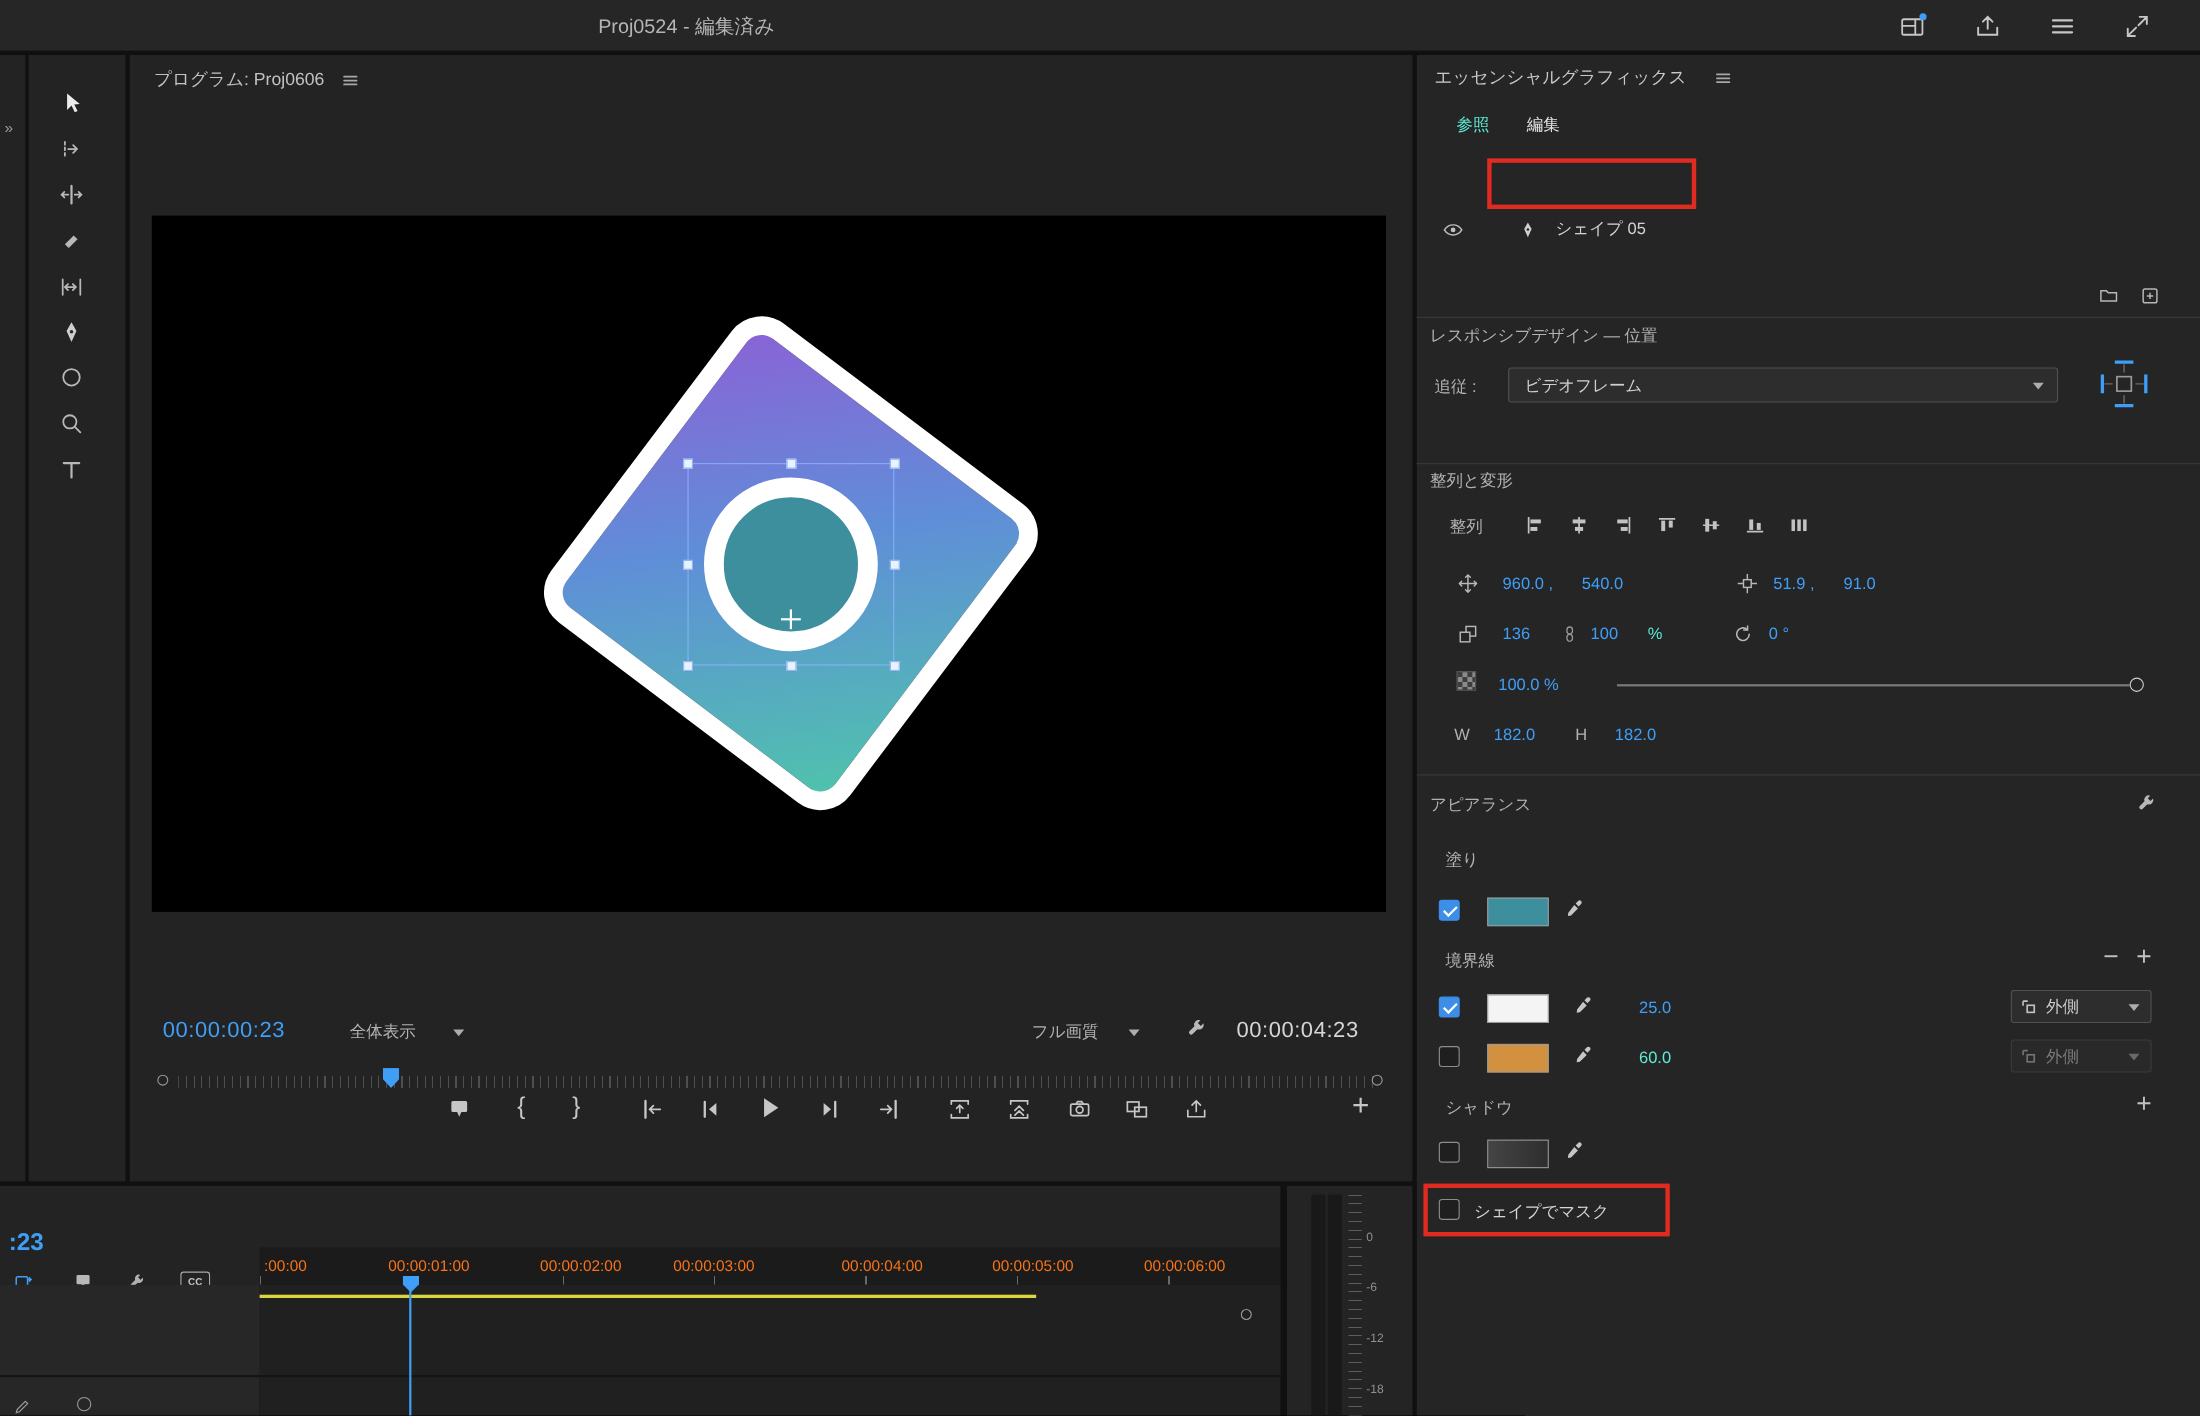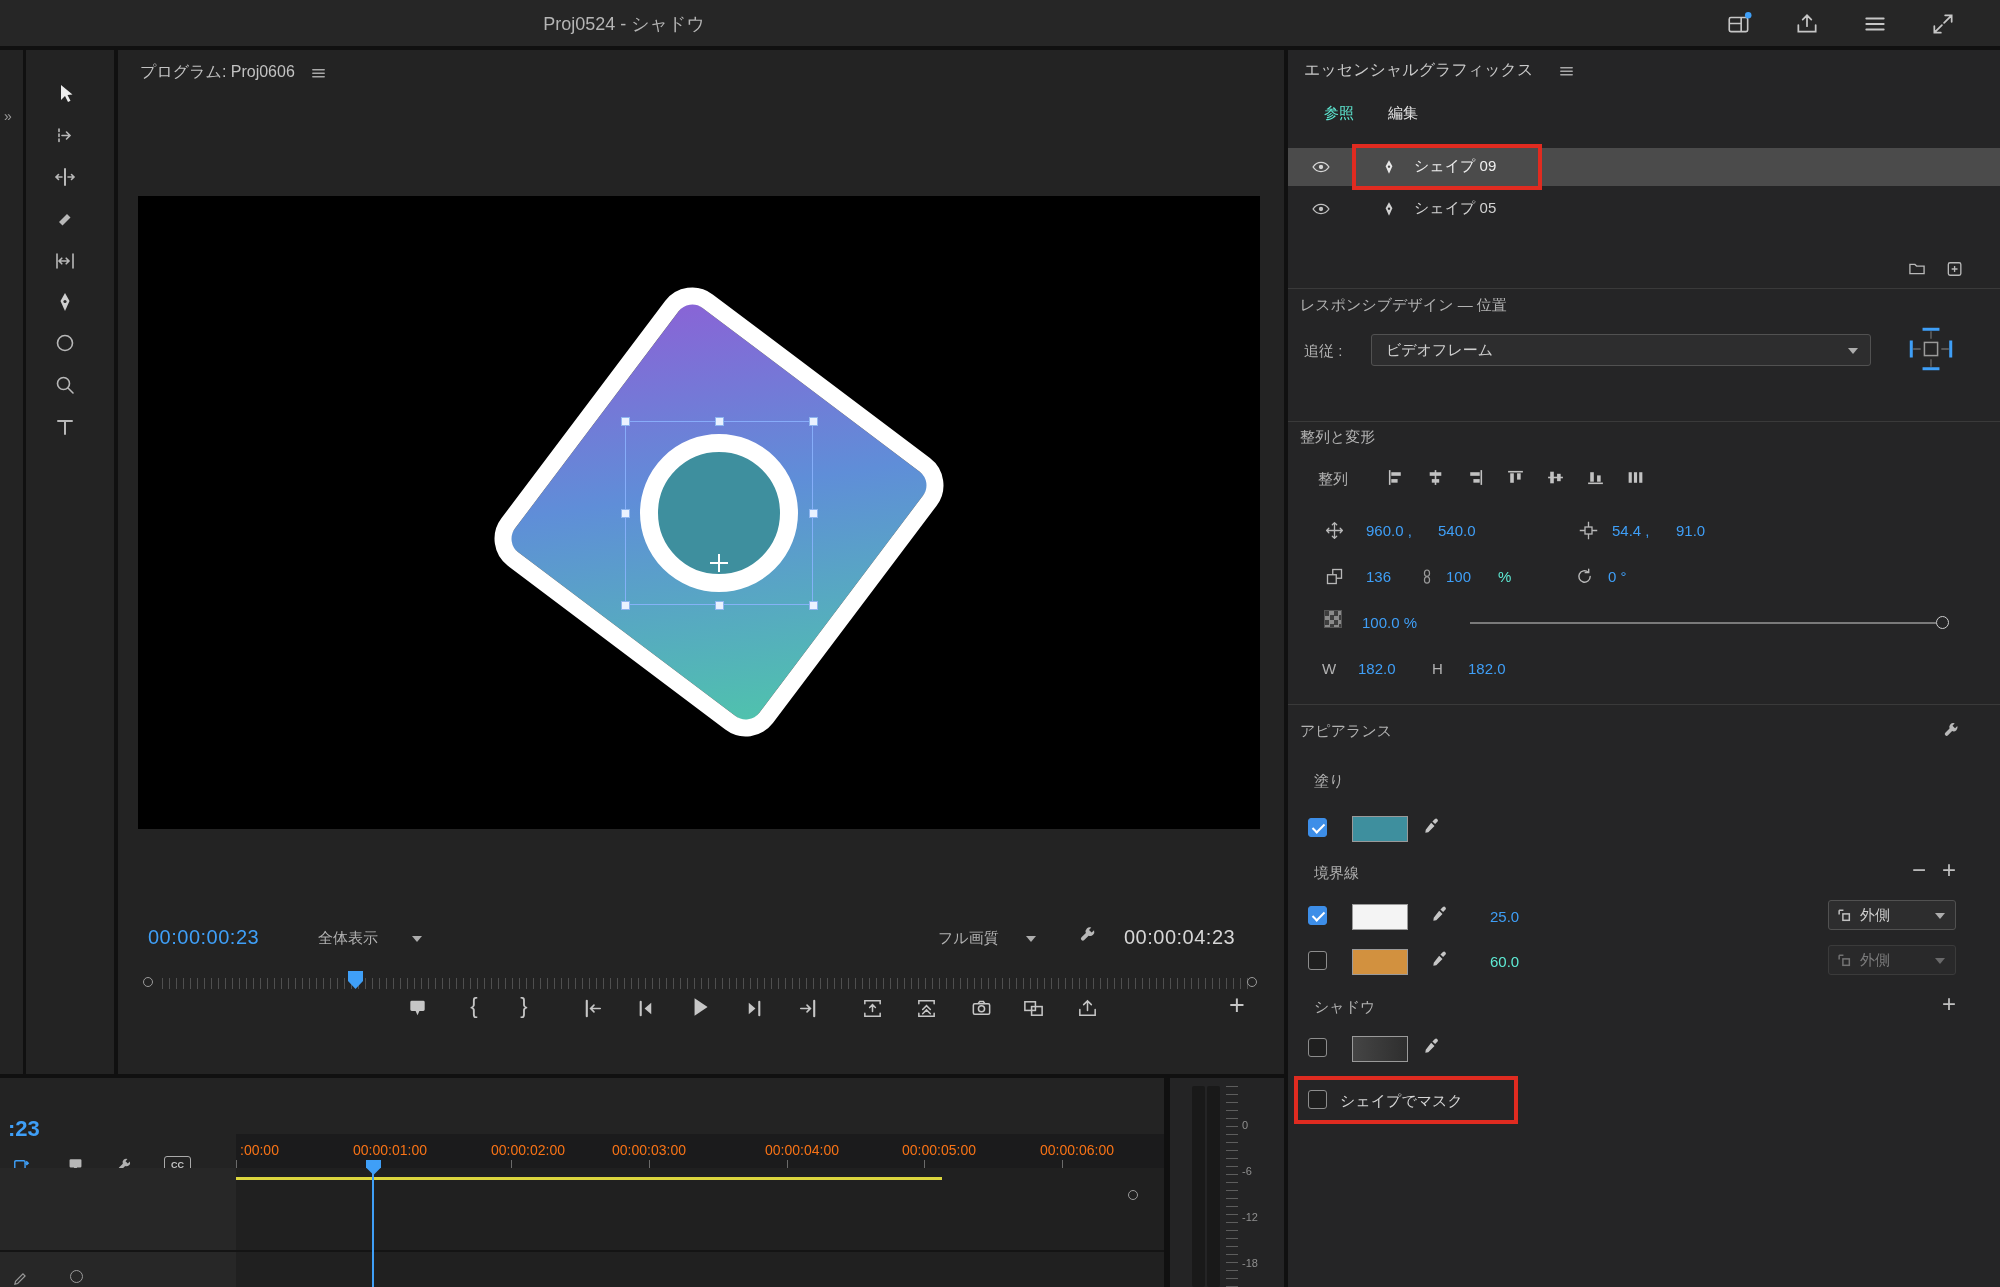--- a/index.html
+++ b/index.html
@@ -27,21 +27,21 @@
 .tick-ruler{position:absolute;background:repeating-linear-gradient(90deg,#4f4f4f 0 1px,transparent 1px 7px)}
 .vticks{position:absolute;background:repeating-linear-gradient(180deg,#5d5d5d 0 1px,transparent 1px 8px)}
 .tlabel{position:absolute;font-size:14px;color:#f97316;white-space:nowrap}
 </style>
 </head>
 <body>
 
 <div id="root">
 
   <div class="panel" style="left:0;top:0;width:2000px;height:46px;background:#262626">
-    <div class="txt" style="left:624px;top:12px;transform:translateX(-50%);font-size:18px;color:#b5b5b5">Proj0524 - シャドウ</div>
+    <div class="txt" style="left:624px;top:12px;transform:translateX(-50%);font-size:18px;color:#b5b5b5">Proj0524 - 編集済み</div>
     <div class="ic" style="left:1724px;top:9px;width:30px;height:30px">
       <svg width="26" height="26" viewBox="0 0 24 24" fill="none" stroke="#c6c6c6" stroke-width="1.5">
           <rect x="3" y="6" width="17" height="13" rx="1.5"></rect>
           <path d="M14 6v13M3 11.5h11"></path>
           <circle cx="20.5" cy="4" r="3" fill="#3f9ff7" stroke="none"></circle>
         </svg>
     </div>
     <div class="ic" style="left:1792px;top:9px;width:30px;height:30px">
       <svg width="26" height="26" viewBox="0 0 24 24" fill="none" stroke="#c6c6c6" stroke-width="1.6" stroke-linecap="round">
           <path d="M12 14V4M8 8l4-4 4 4M4 13v6h16v-6"></path>
@@ -238,35 +238,20 @@
     <div class="txt" style="left:16px;top:10px;font-size:16px;color:#c9c9c9">エッセンシャルグラフィックス</div>
     <div class="ic" style="left:268px;top:10px;width:20px;height:20px">
       <svg width="17" height="17" viewBox="0 0 24 24" stroke="#a8a8a8" stroke-width="2.2" stroke-linecap="round">
           <path d="M4 8h16M4 13h16M4 18h16"></path>
         </svg>
     </div>
 
     <div class="txt dim" style="left:36px;top:54px;font-size:15px">参照</div>
     <div class="txt" style="left:100px;top:54px;font-size:15px;color:#e4e4e4">編集</div>
 
-    <div style="position:absolute;left:0;top:98px;width:712px;height:38px;background:#4b4b4b">
-      <div class="ic" style="left:22px;top:8px;width:22px;height:22px">
-        <svg width="20" height="20" viewBox="0 0 24 24" fill="none" stroke="#d6d6d6" stroke-width="1.6">
-            <path d="M2.5 12S6 6.5 12 6.5 21.5 12 21.5 12 18 17.5 12 17.5 2.5 12 2.5 12z"></path>
-            <circle cx="12" cy="12" r="2.6" fill="#d6d6d6" stroke="none"></circle>
-          </svg>
-      </div>
-      <div class="ic" style="left:90px;top:8px;width:22px;height:22px">
-        <svg width="18" height="18" viewBox="0 0 24 24">
-            <path d="M12 3l4.5 8L12 21l-4.5-10z" fill="#e8e8e8"></path>
-            <circle cx="12" cy="11.5" r="1.6" fill="#4b4b4b"></circle>
-          </svg>
-      </div>
-      <div class="txt" style="left:126px;top:9px;font-size:15px;color:#eeeeee">シェイプ 09</div>
-    </div>
     <div class="redbox" style="left:64px;top:94px;width:190px;height:46px"></div>
     <div style="position:absolute;left:0;top:140px;width:712px;height:38px">
       <div class="ic" style="left:22px;top:8px;width:22px;height:22px">
         <svg width="20" height="20" viewBox="0 0 24 24" fill="none" stroke="#c0c0c0" stroke-width="1.6">
             <path d="M2.5 12S6 6.5 12 6.5 21.5 12 21.5 12 18 17.5 12 17.5 2.5 12 2.5 12z"></path>
             <circle cx="12" cy="12" r="2.6" fill="#c0c0c0" stroke="none"></circle>
           </svg>
       </div>
       <div class="ic" style="left:90px;top:8px;width:22px;height:22px">
         <svg width="18" height="18" viewBox="0 0 24 24">
@@ -368,21 +353,21 @@
         </svg>
     </div>
     <div class="txt blue" style="left:78px;top:472px">960.0 ,</div>
     <div class="txt blue" style="left:150px;top:472px">540.0</div>
     <div class="ic" style="left:288px;top:468px;width:24px;height:24px">
       <svg width="21" height="21" viewBox="0 0 24 24" fill="none" stroke="#b8b8b8" stroke-width="1.5">
           <rect x="8" y="8" width="8" height="8"></rect>
           <path d="M12 2v6M12 16v6M2 12h6M16 12h6"></path>
         </svg>
     </div>
-    <div class="txt blue" style="left:324px;top:472px">54.4 ,</div>
+    <div class="txt blue" style="left:324px;top:472px">51.9 ,</div>
     <div class="txt blue" style="left:388px;top:472px">91.0</div>
 
     <div class="ic" style="left:34px;top:514px;width:24px;height:24px">
       <svg width="21" height="21" viewBox="0 0 24 24" fill="none" stroke="#b8b8b8" stroke-width="1.5">
           <rect x="10" y="4" width="10" height="10"></rect>
           <rect x="4" y="10" width="10" height="10" fill="#252526"></rect>
         </svg>
     </div>
     <div class="txt blue" style="left:78px;top:518px">136</div>
     <div class="ic" style="left:128px;top:514px;width:22px;height:24px">

